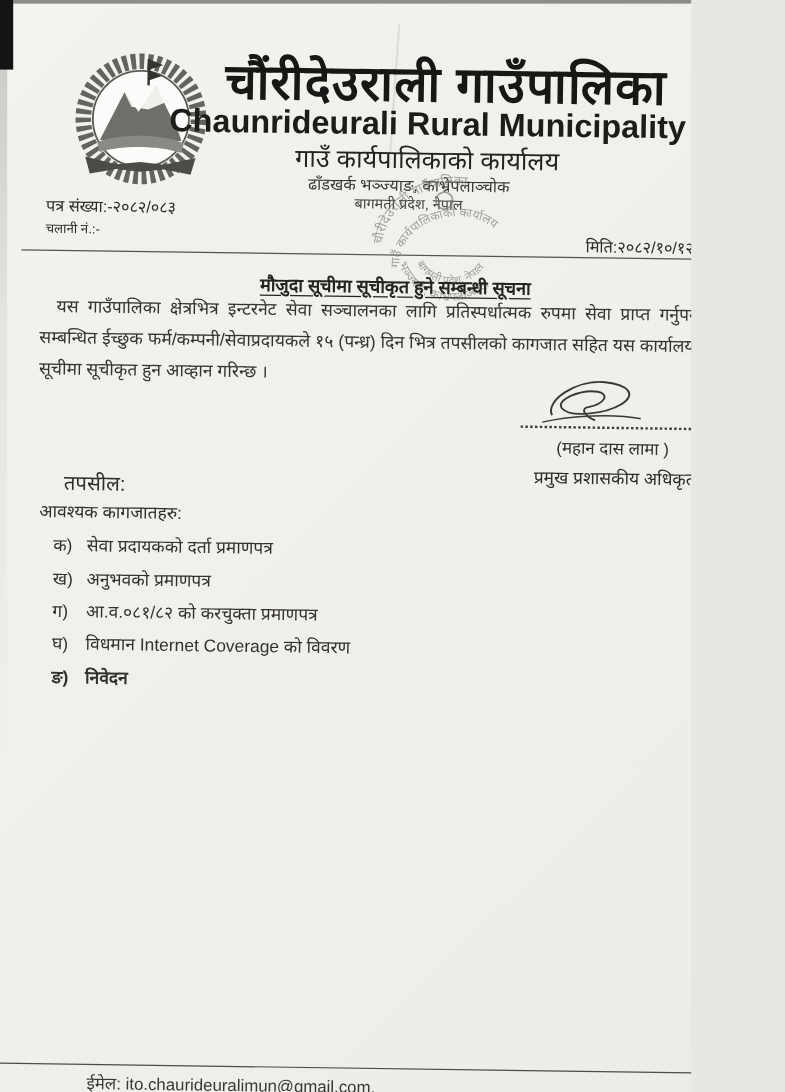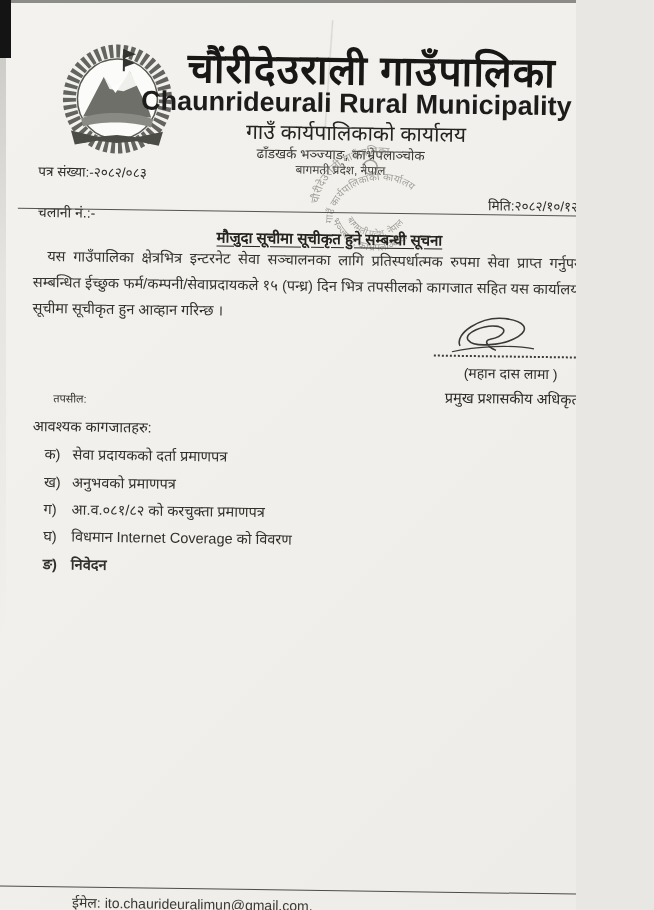--- a/index.html
+++ b/index.html
@@ -25,36 +25,36 @@
   .dev{font-family:"Liberation Sans","DejaVu Sans",sans-serif;}
 
   
   .title-np{left:150px;top:36px;width:440px;text-align:center;font-size:41px;font-weight:bold;letter-spacing:1px;color:#181715;}
   .title-en{left:120px;top:84px;width:470px;text-align:center;font-size:27px;font-weight:bold;color:#1d1c1a;}
   .office{left:170px;top:114px;width:370px;text-align:center;font-size:21px;color:#242320;}
   .addr1{left:190px;top:141px;width:300px;text-align:center;font-size:13.5px;color:#3a3833;}
   .addr2{left:190px;top:157px;width:300px;text-align:center;font-size:12px;color:#45433e;}
 
   .meta-left1{left:38px;top:162px;font-size:13.5px;}
-  .meta-left2{left:38px;top:202px;font-size:14px;}
+  .meta-left2{left:38px;top:182px;font-size:11px;}
   .meta-date{left:488px;top:190px;font-size:13.5px;}
   .rule-main{left:18px;top:208px;width:630px;height:0;border-top:1.6px solid #55534e;}
 
   .subject{left:120px;top:224px;width:420px;text-align:center;font-size:15px;font-weight:bold;
     text-decoration:underline;text-underline-offset:3px;color:#26241f;}
 
   .body-par{left:34px;top:243px;width:600px;font-size:14.6px;line-height:26px;text-align:justify;text-indent:14px;color:#35332e;}
 
   
   .sig-svg{left:448px;top:306px;}
   .dotline{left:436px;top:349px;width:146px;height:0;border-bottom:2.4px dotted #3c3a36;}
   .sig-name{left:428px;top:357px;width:170px;text-align:center;font-size:14px;color:#2f2d29;}
   .sig-post{left:420px;top:381px;width:190px;text-align:center;font-size:14.5px;color:#2c2a26;}
 
-  .tapasil{left:56px;top:390px;font-size:11px;color:#302e29;}
+  .tapasil{left:56px;top:390px;font-size:17px;color:#302e29;}
   .docs-head{left:36px;top:415px;font-size:14.5px;color:#302e29;}
   .doc-item{left:48px;font-size:14.5px;color:#33312c;}
   .doc-item .marker{display:inline-block;width:28px;}
 
   .footer-rule{left:8px;top:886px;width:646px;height:0;border-top:1.8px solid #4d4b47;}
   .footer-text{left:82px;top:892px;font-size:14px;color:#3a3833;white-space:nowrap;}
 
   .stamp{left:296px;top:128px;width:160px;height:140px;opacity:.62;transform:rotate(-10deg);}
   .logo{left:52px;top:32px;}
 </style>

